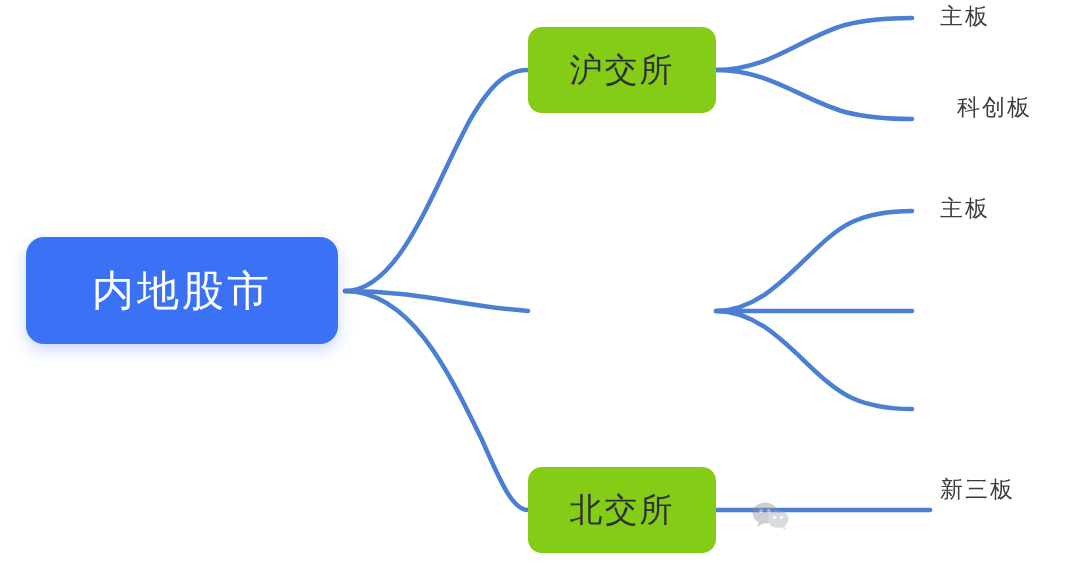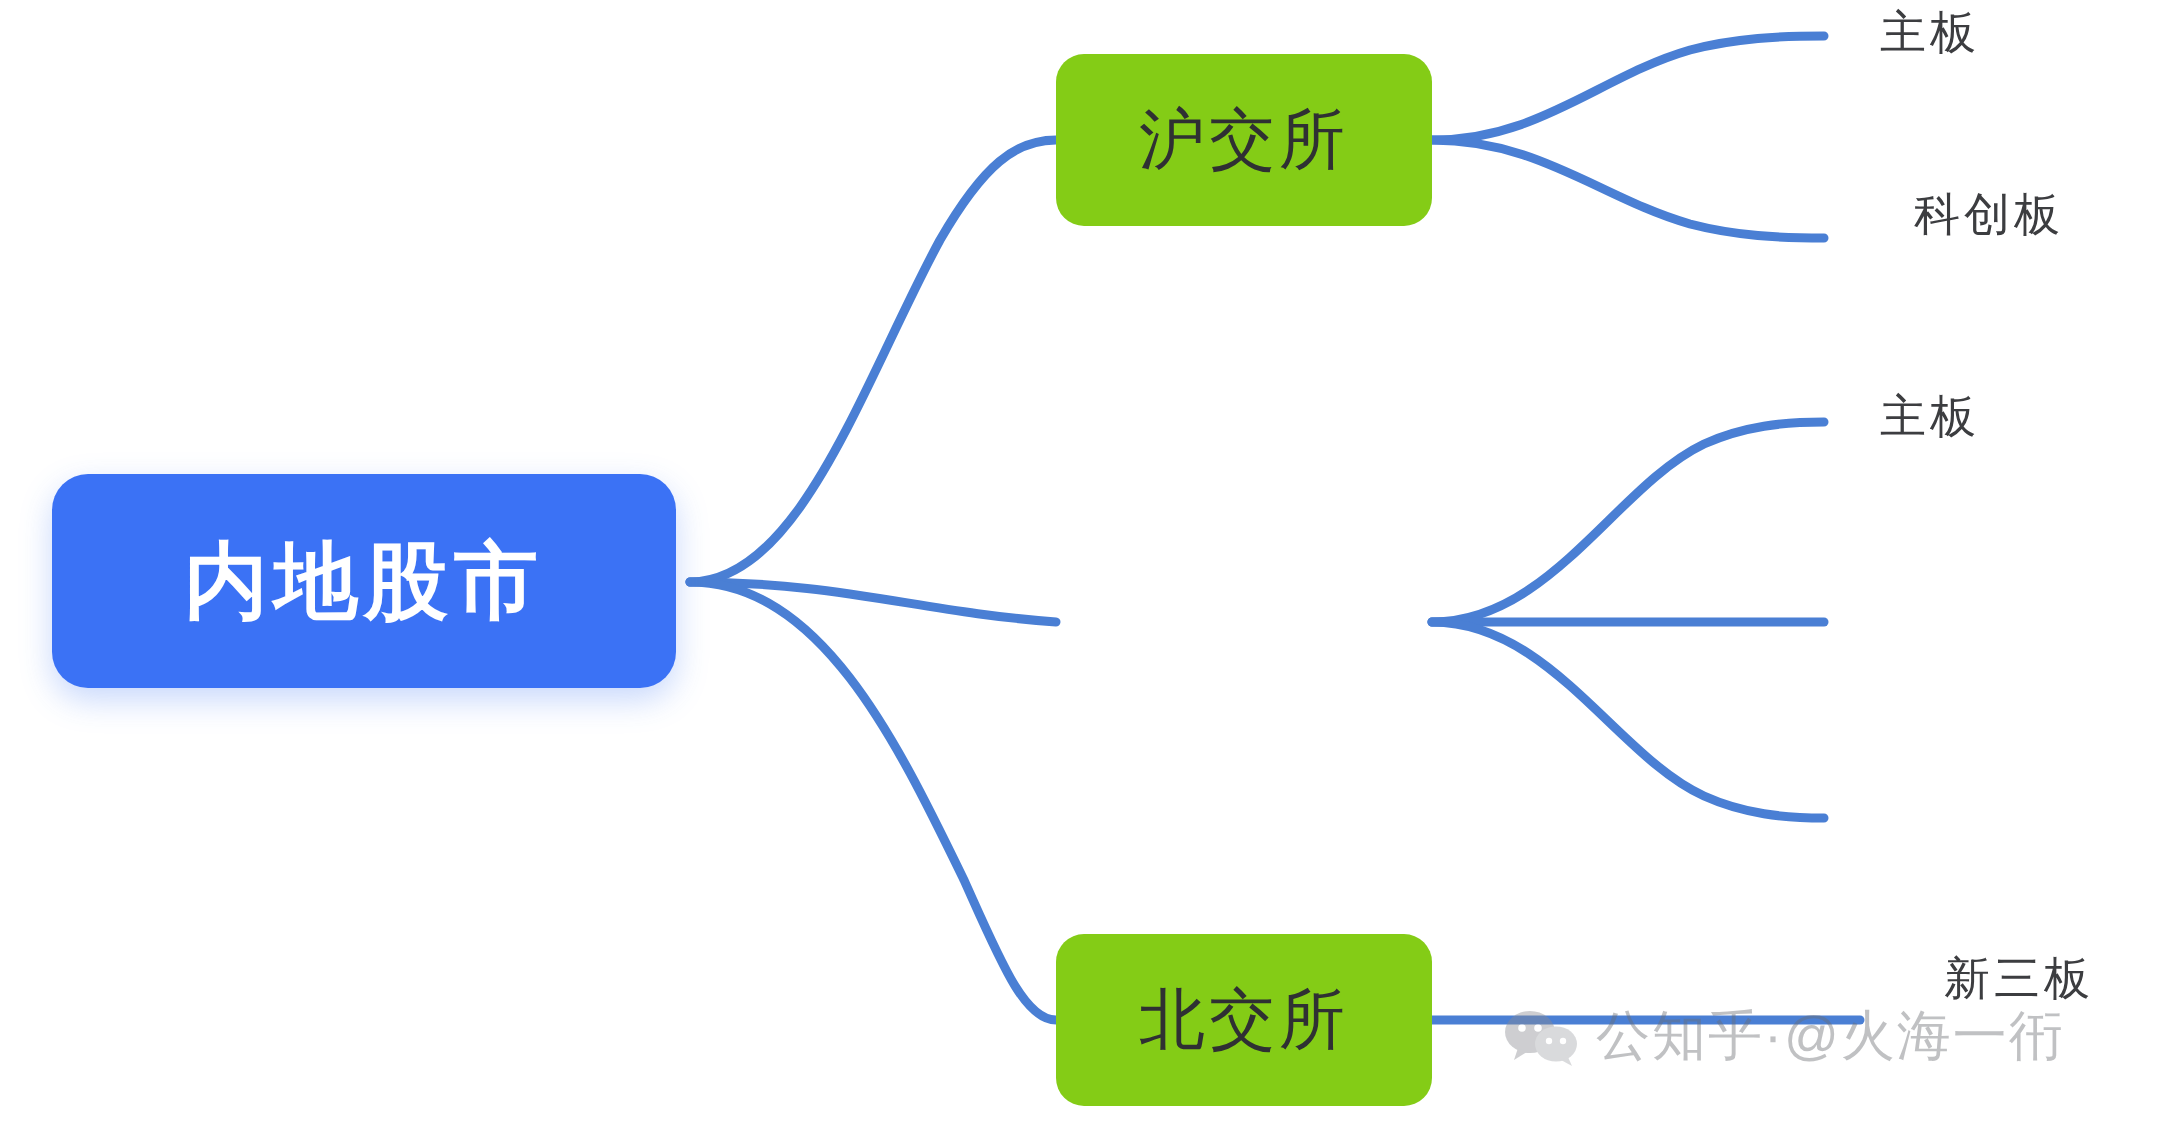--- a/index.html
+++ b/index.html
@@ -39,21 +39,20 @@
     left: 26px;
     top: 237px;
     width: 312px;
     height: 107px;
     background: #3b72f5;
     border-radius: 18px;
     color: #ffffff;
     font-size: 42px;
     letter-spacing: 3px;
     box-shadow: 0 6px 16px rgba(59,114,245,0.28);
-    font-weight: bold;
   }
   .node-branch {
     width: 188px;
     height: 86px;
     background: #84cc16;
     border-radius: 14px;
     color: #2f3033;
     font-size: 33px;
     letter-spacing: 2px;
   }
@@ -127,31 +126,30 @@
   </div>
   <div class="node node-branch node-branch-3">
     <span>北交所</span>
   </div>
 
   <div class="leaf" style="left:940px; top:5px;">主板</div>
   <div class="leaf" style="left:940px; top:96px;margin-left:17px;">科创板</div>
 
   <div class="leaf" style="left:940px; top:197px;">主板</div>
 
-  <div class="leaf" style="left:940px; top:478px;margin-left:32px;">新三板</div>
+  <div class="leaf" style="left:940px; top:478px;">新三板</div>
 
   <div class="watermark">
     <span>
       <svg class="wechat-icon" width="38" height="30" viewBox="0 0 38 30" aria-hidden="true">
         <ellipse cx="13" cy="13" rx="12.5" ry="10.5" fill="#8b8d93"></ellipse>
         <path d="M7,21 L5,27 L11.5,23 Z" fill="#8b8d93"></path>
         <circle cx="9" cy="11" r="1.9" fill="#ffffff"></circle>
         <circle cx="17" cy="11" r="1.9" fill="#ffffff"></circle>
         <ellipse cx="26" cy="19" rx="10.5" ry="8.8" fill="#a6a8ad"></ellipse>
         <path d="M32,25.5 L34,30 L28.5,27 Z" fill="#a6a8ad"></path>
         <circle cx="22.5" cy="17.5" r="1.6" fill="#ffffff"></circle>
         <circle cx="29.5" cy="17.5" r="1.6" fill="#ffffff"></circle>
       </svg>
     </span>
-    <span class="watermark-text">公知乎·@火海一衎</span>
   </div>
 
 </div>
 
 </body></html>

